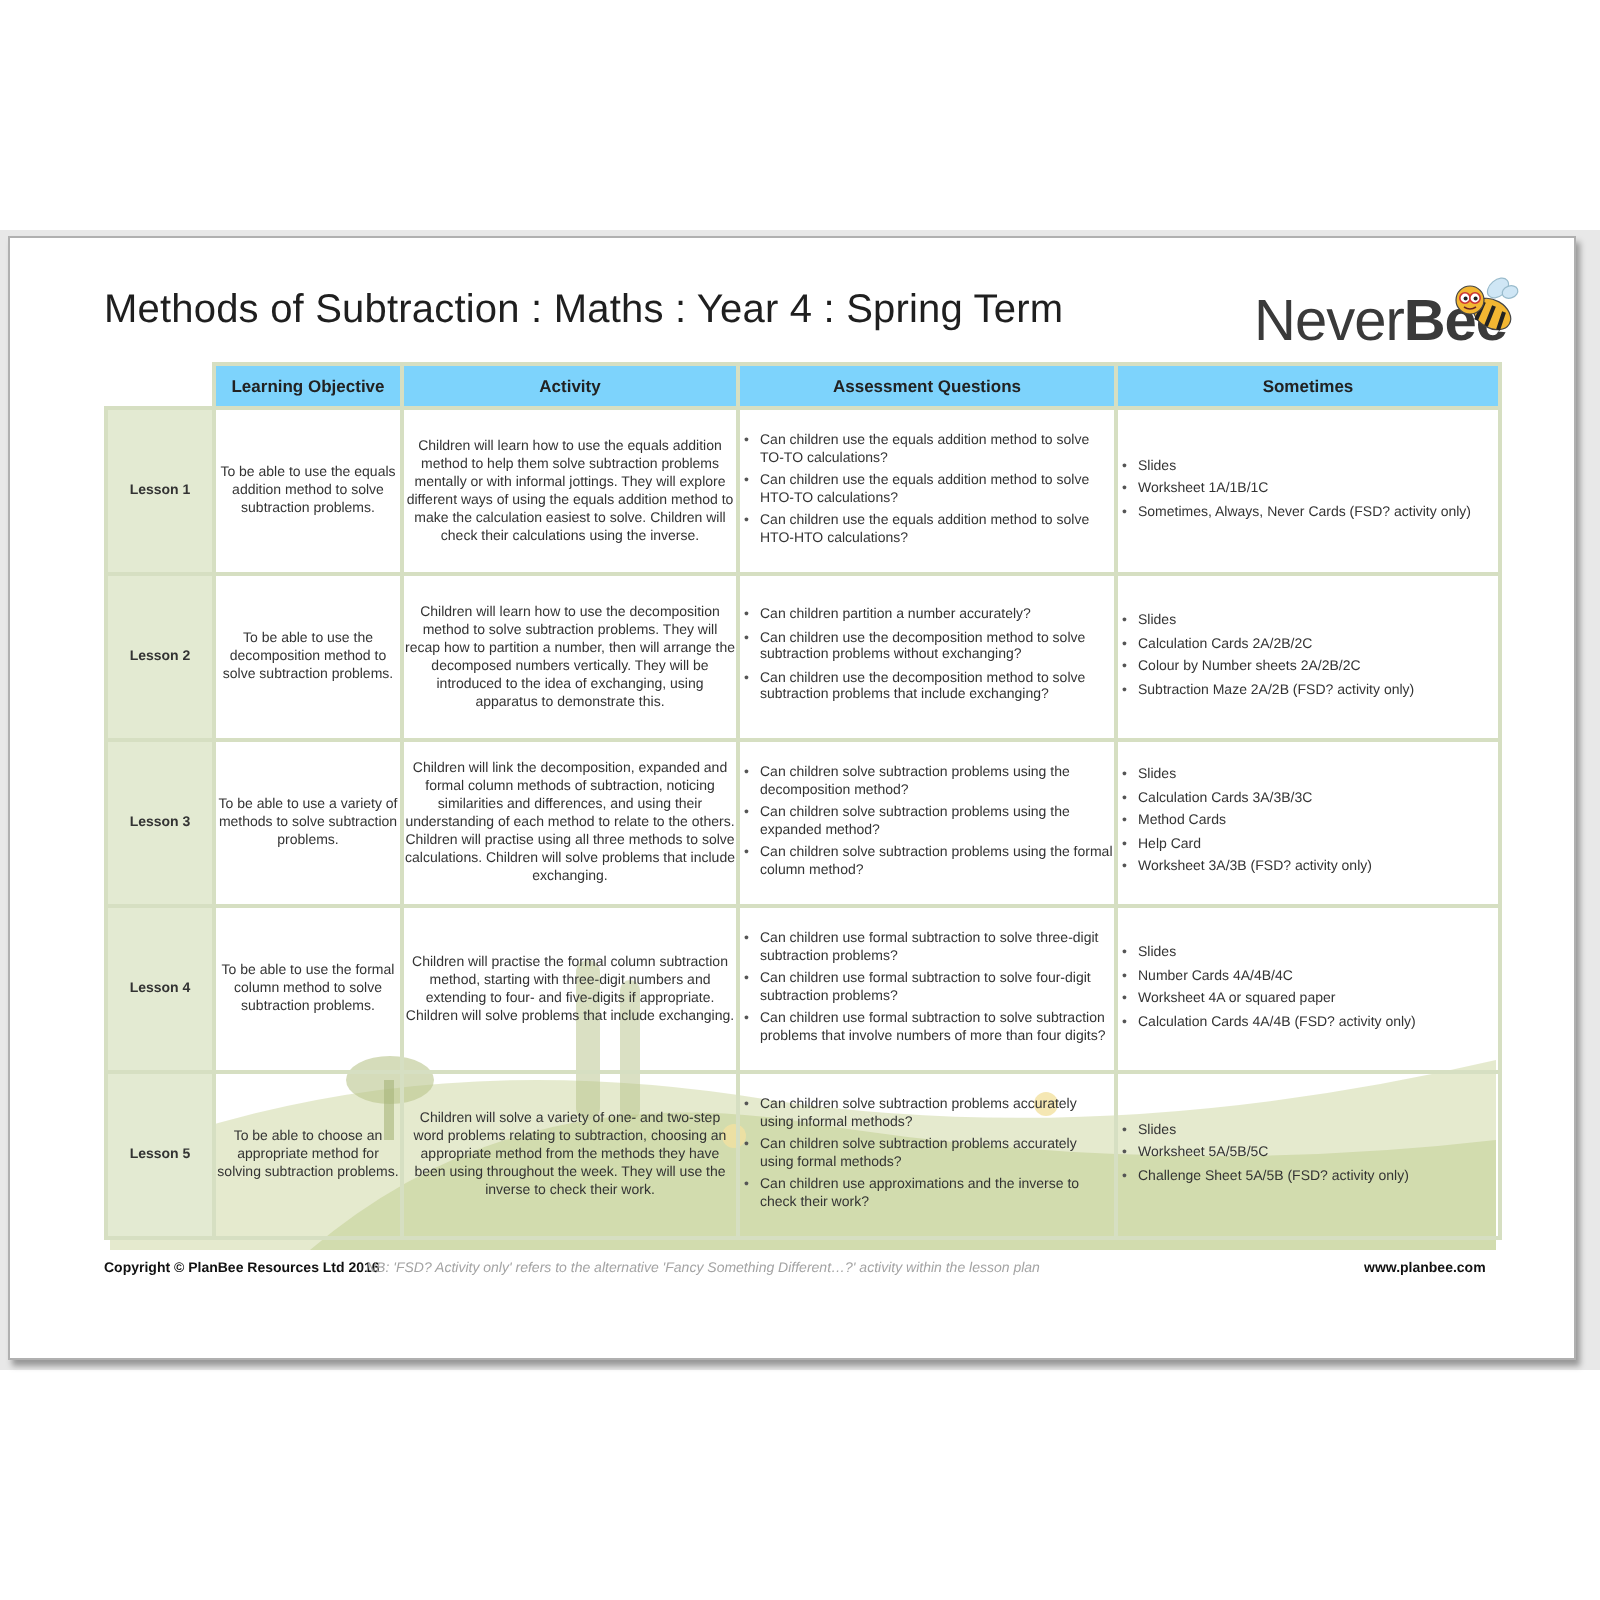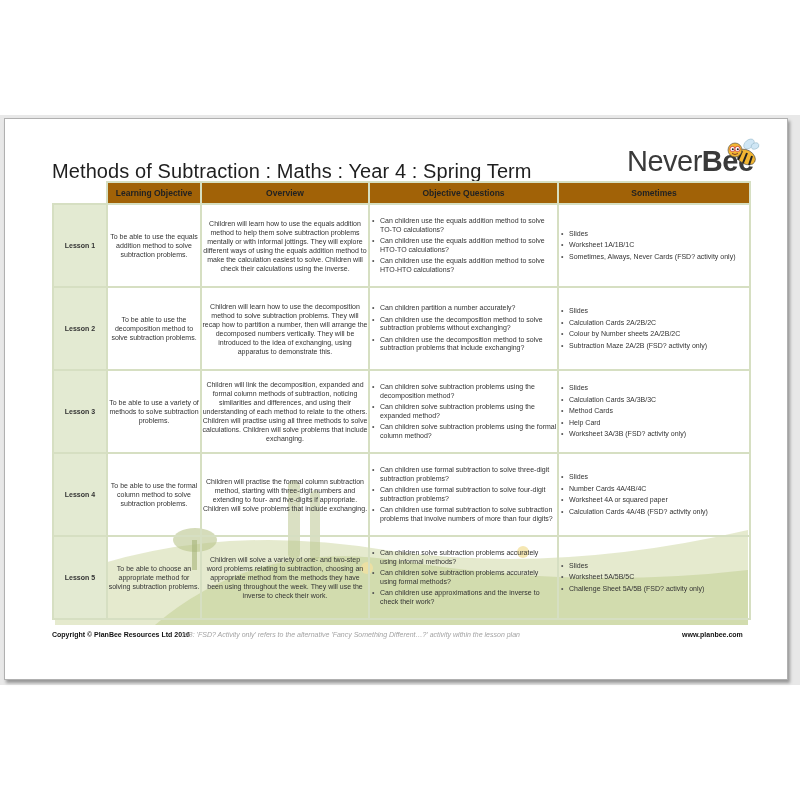--- a/index.html
+++ b/index.html
@@ -1,25 +1,25 @@
 <!DOCTYPE html>
 <html><head>
 <meta charset="utf-8">
 <style>
   html, body { margin:0; padding:0; }
   body { width:800px; height:800px; background:#ffffff; position:relative; overflow:hidden; font-family:"Liberation Sans", sans-serif; }
   .frame { position:absolute; left:0; top:115px; width:800px; height:570px; background:#e8e8e8; }
   .page { position:absolute; left:4px; top:118px; width:782px; height:560px; background:#ffffff; box-shadow: 2px 3px 3px rgba(0,0,0,0.35); border:1px solid #b0b0b0; }
-  .title { position:absolute; left:52px; top:160px; font-size:20px; color:#1f1f1f; letter-spacing:0.1px; white-space:nowrap; }
+  .title { position:absolute; left:52px; top:144px; font-size:20px; color:#1f1f1f; letter-spacing:0.1px; white-space:nowrap; }
   .logo { position:absolute; left:627px; top:145px; font-size:29px; color:#3a3a3a; white-space:nowrap; letter-spacing:-0.5px; }
   .logo b { font-weight:bold; }
   .bee { position:absolute; left:722px; top:136px; width:38px; height:32px; }
   table.grid { position:absolute; left:52px; top:181px; border-collapse:collapse; table-layout:fixed; width:697px; }
   table.grid td, table.grid th { border:2px solid #d6dfc2; padding:0; font-size:7px; color:#333; vertical-align:middle; }
-  table.grid th { height:20px; background:#a16207; font-size:8.5px; font-weight:bold; color:#222; text-align:center; }
+  table.grid th { height:20px; background:#7dd3fc; font-size:8.5px; font-weight:bold; color:#222; text-align:center; }
   th.blank { background:#ffffff !important; border-top:none !important; border-left:none !important; }
   td.lesson { background:#e3ead2; font-size:10px; font-weight:bold; color:#1a1a1a; text-align:center; }
   td.obj { text-align:center; padding:0 4px; line-height:9px; }
   td.ov { text-align:center; padding:0 5px; line-height:9px; }
   td.q, td.r { padding:0 4px; }
   tr.row td { height:81px; }
   ul { margin:0; padding-left:10px; list-style:none; }
   li { position:relative; line-height:8.5px; margin:3px 0; }
   li::before { content:"•"; position:absolute; left:-8px; top:0; color:#555; }
   .landscape { position:absolute; left:55px; top:470px; width:693px; height:155px; pointer-events:none; }
@@ -64,22 +64,22 @@
     <col style="width:54px">
       <col style="width:94px">
       <col style="width:168px">
       <col style="width:189px">
       <col style="width:192px">
   </colgroup>
   <thead>
     <tr>
       <th class="blank"></th>
       <th>Learning Objective</th>
-      <th>Overview</th>
-      <th>Objective Questions</th>
+      <th>Activity</th>
+      <th>Assessment Questions</th>
       <th>Sometimes</th>
     </tr>
   </thead>
   <tbody>
     <tr class="row">
       <td class="lesson">Lesson 1</td>
       <td class="obj">To be able to use the equals addition method to solve subtraction problems.</td>
       <td class="ov">Children will learn how to use the equals addition method to help them solve subtraction problems mentally or with informal jottings. They will explore different ways of using the equals addition method to make the calculation easiest to solve. Children will check their calculations using the inverse.</td>
       <td class="q">
           <ul>

